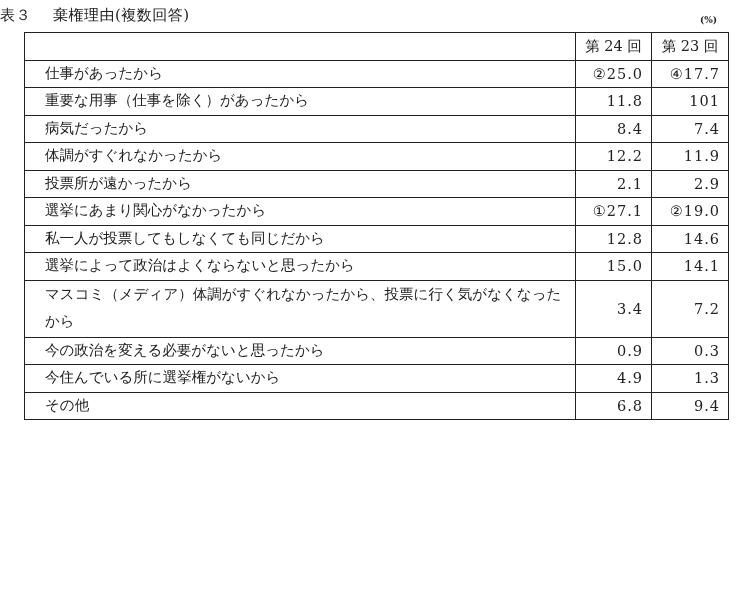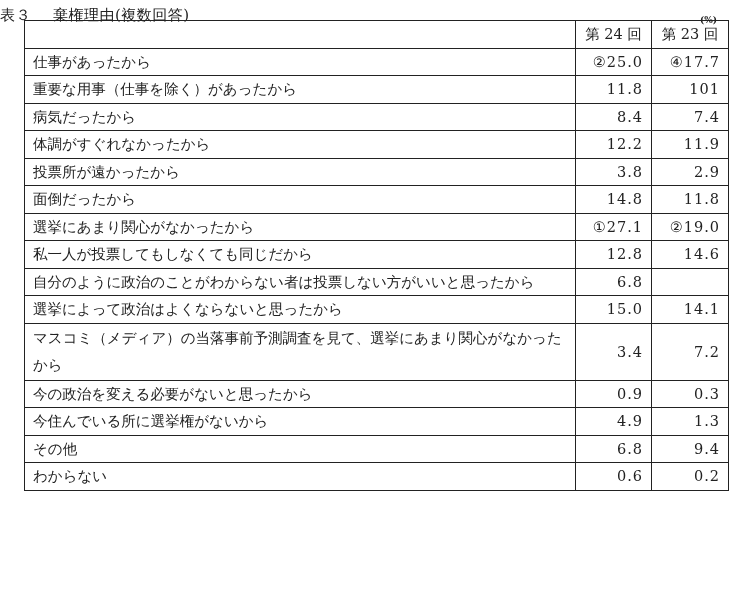--- a/index.html
+++ b/index.html
@@ -2,26 +2,26 @@
 <html><head>
   <meta charset="utf-8">
   <style>
     html, body { margin: 0; padding: 0; background: #ffffff; }
     body { width: 753px; height: 611px; position: relative; overflow: hidden;
       font-family: "DejaVu Serif", "Liberation Serif", serif; color: #222; }
     .title { position: absolute; left: 0; width: 610px; top: 6px; text-align: left;
       font-size: 15px; letter-spacing: 0.5px; }
     .title .num { margin-right: 22px; }
     .unit { position: absolute; top: 15px; left: 700px; font-size: 9px; font-weight: bold; }
-    table { position: absolute; left: 24px; top: 20px; border-collapse: collapse;
+    table { position: absolute; left: 24px; top: 32px; border-collapse: collapse;
       table-layout: fixed; width: 705px; }
     td, th { border: 1.5px solid #222; padding: 0 6px; font-size: 14.5px; font-weight: normal;
       height: 26.5px; line-height: 26px; white-space: nowrap; }
     th { text-align: center; }
-    td.label { text-align: left; padding-left: 8px; }
+    td.label { text-align: left; padding-left: 20px; font-family: Liberation Mono, monospace; }
     td.num { text-align: right; padding-right: 8px; letter-spacing: 1px; }
     td.label.wrap { white-space: normal; line-height: 27px; padding-top: 1px; padding-bottom: 1px; }
     col.c1 { width: 551px; }
     col.c2 { width: 76px; }
     col.c3 { width: 77px; }
   </style>
 </head>
 <body>
 
 <div class="title">
@@ -58,67 +58,52 @@
         <td class="num">8.4</td>
         <td class="num">7.4</td>
       </tr>
       <tr>
         <td class="label">体調がすぐれなかったから</td>
         <td class="num">12.2</td>
         <td class="num">11.9</td>
       </tr>
       <tr>
         <td class="label">投票所が遠かったから</td>
-        <td class="num">3.8</td>
+        <td class="num">2.1</td>
         <td class="num">2.9</td>
-      </tr>
-      <tr>
-        <td class="label">面倒だったから</td>
-        <td class="num">14.8</td>
-        <td class="num">11.8</td>
       </tr>
       <tr>
         <td class="label">選挙にあまり関心がなかったから</td>
         <td class="num">①27.1</td>
         <td class="num">②19.0</td>
       </tr>
       <tr>
         <td class="label">私一人が投票してもしなくても同じだから</td>
         <td class="num">12.8</td>
         <td class="num">14.6</td>
       </tr>
       <tr>
-        <td class="label">自分のように政治のことがわからない者は投票しない方がいいと思ったから</td>
-        <td class="num">6.8</td>
-        <td class="num"></td>
-      </tr>
-      <tr>
         <td class="label">選挙によって政治はよくならないと思ったから</td>
         <td class="num">15.0</td>
         <td class="num">14.1</td>
       </tr>
       <tr>
-        <td class="label wrap">マスコミ（メディア）の当落事前予測調査を見て、選挙にあまり関心がなかったから</td>
+        <td class="label wrap">マスコミ（メディア）体調がすぐれなかったから、投票に行く気がなくなったから</td>
         <td class="num">3.4</td>
         <td class="num">7.2</td>
       </tr>
       <tr>
         <td class="label">今の政治を変える必要がないと思ったから</td>
         <td class="num">0.9</td>
         <td class="num">0.3</td>
       </tr>
       <tr>
         <td class="label">今住んでいる所に選挙権がないから</td>
         <td class="num">4.9</td>
         <td class="num">1.3</td>
       </tr>
       <tr>
         <td class="label">その他</td>
         <td class="num">6.8</td>
         <td class="num">9.4</td>
       </tr>
-      <tr>
-        <td class="label">わからない</td>
-        <td class="num">0.6</td>
-        <td class="num">0.2</td>
-      </tr>
     </tbody>
 </table>
 
 </body></html>

